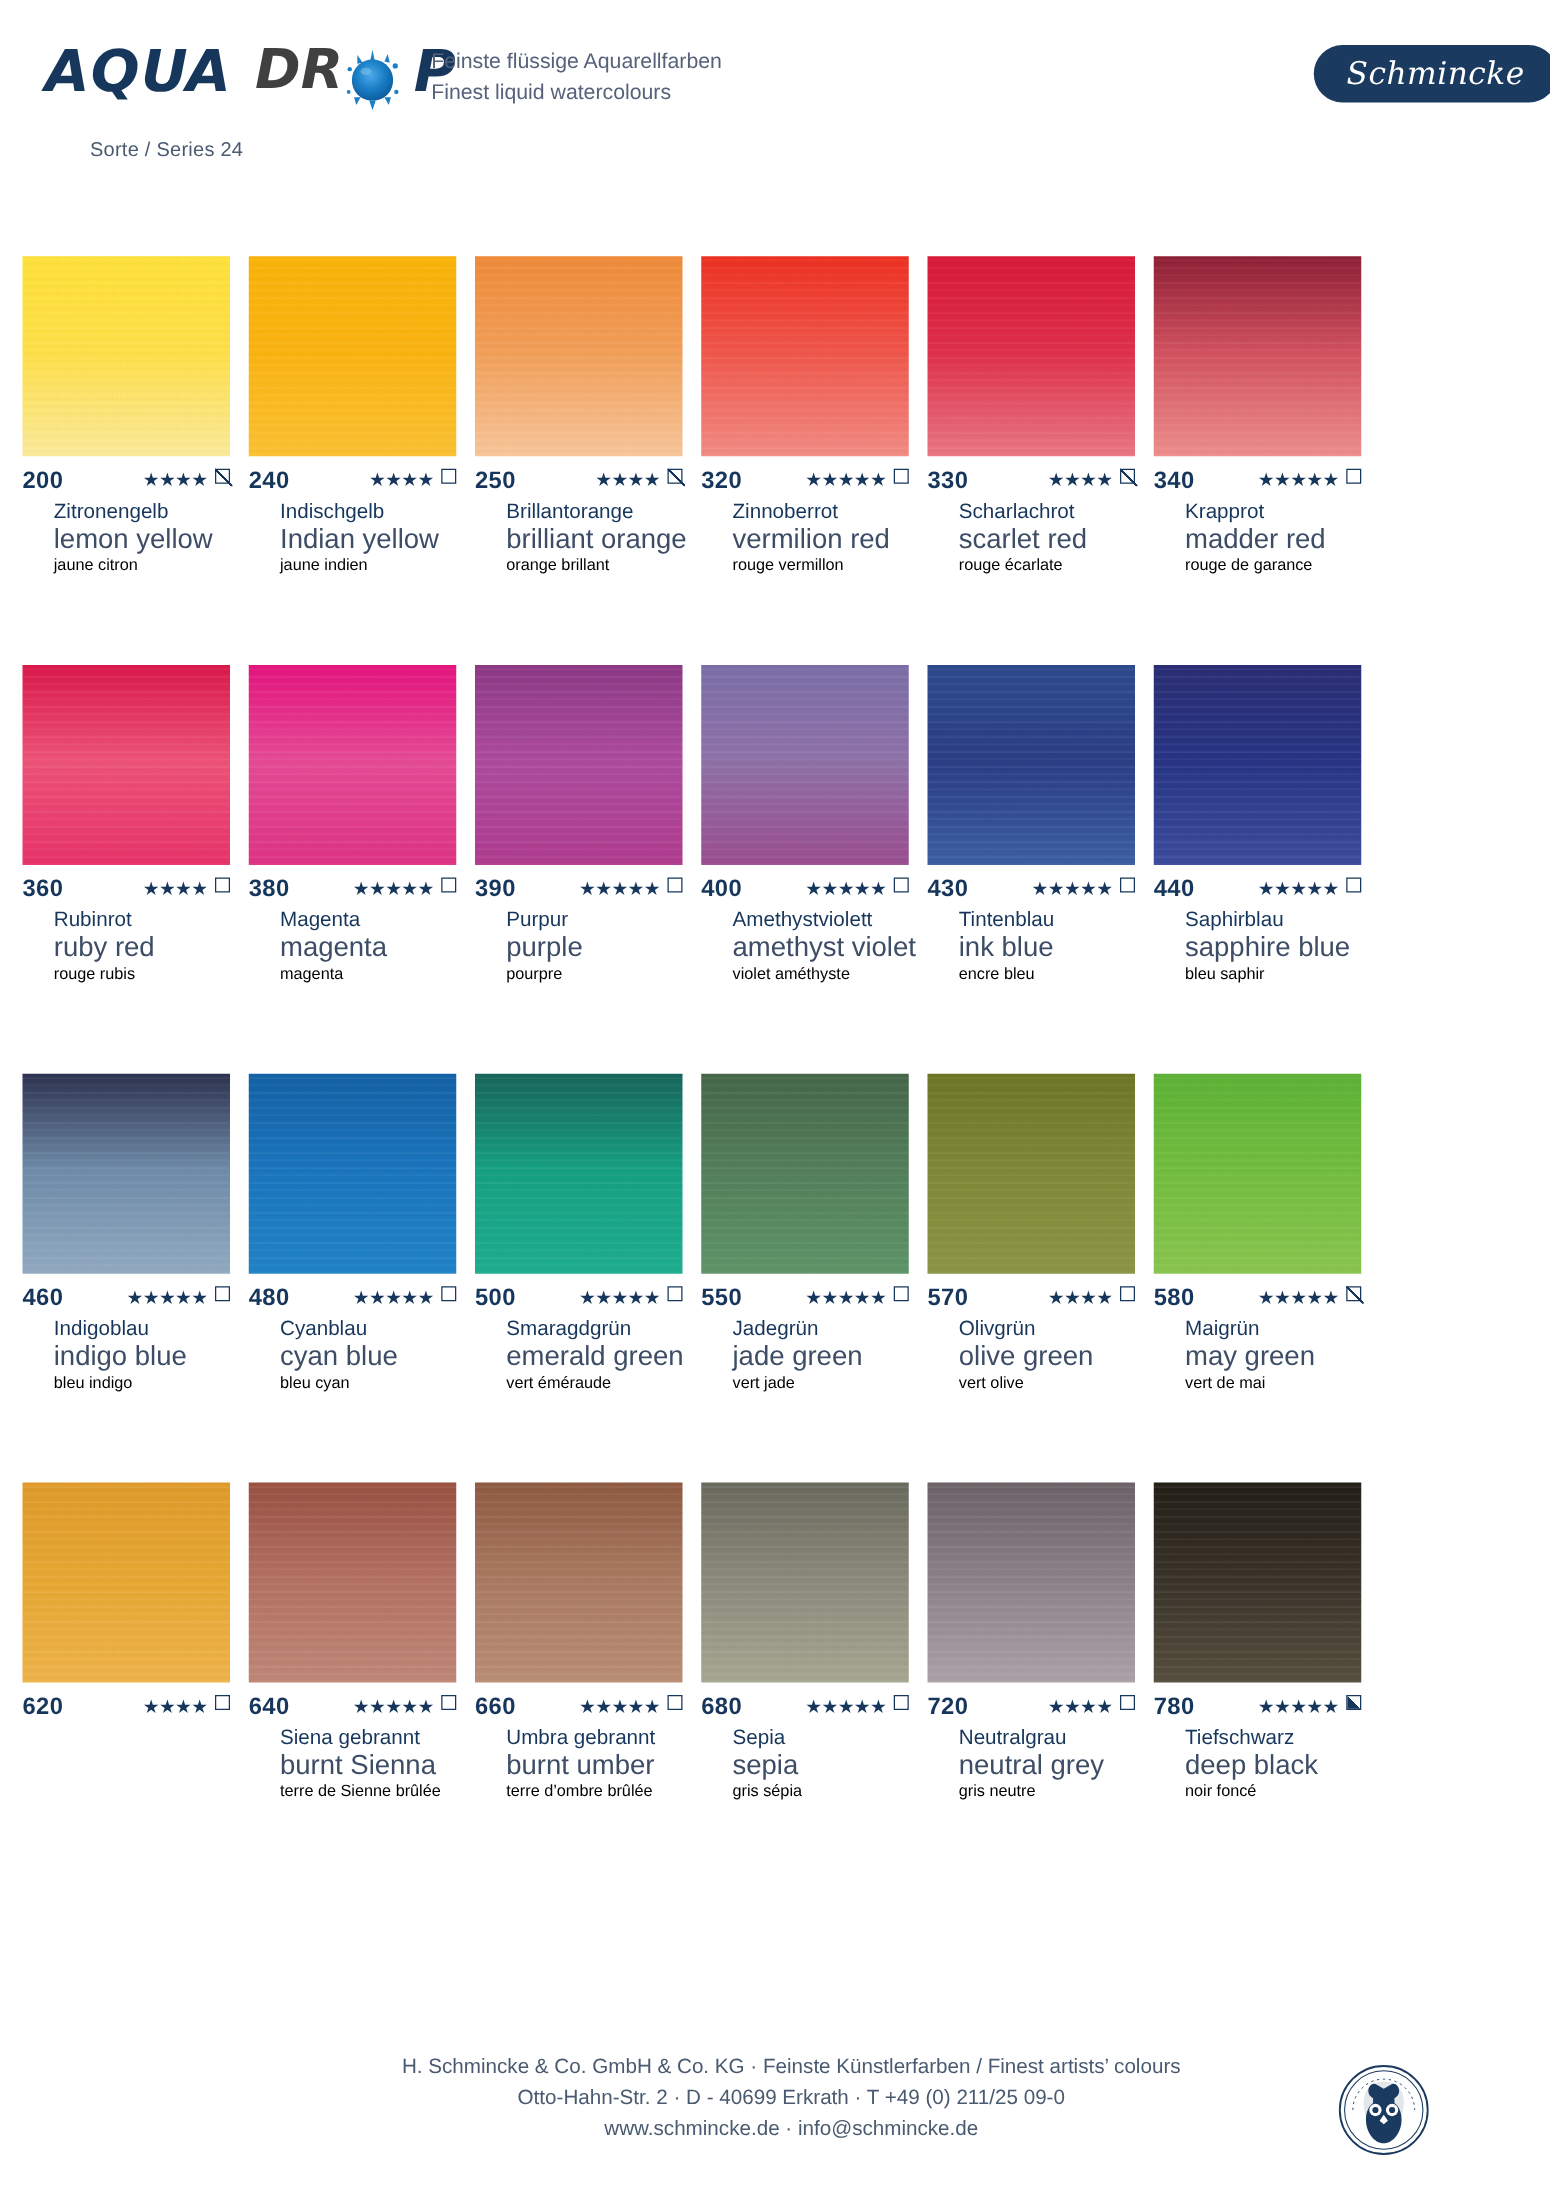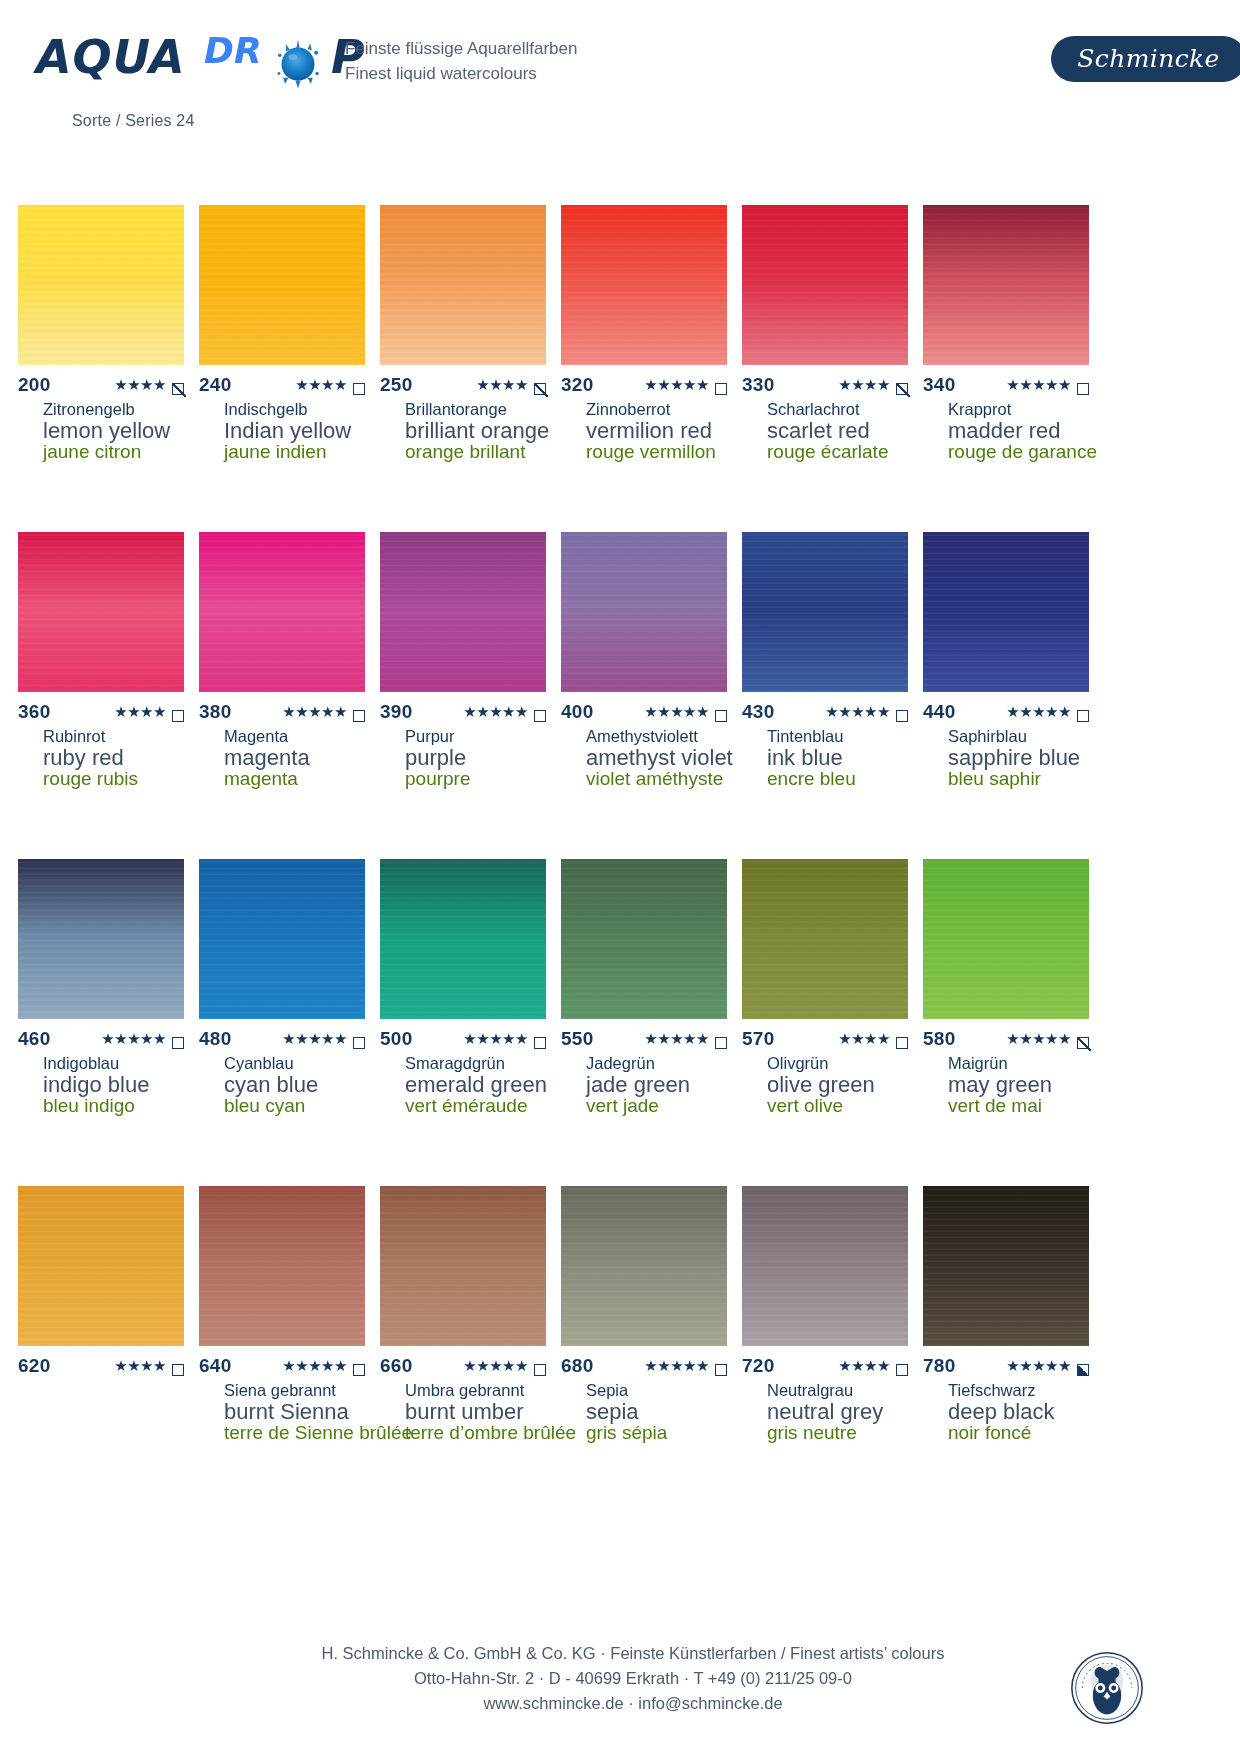--- a/index.html
+++ b/index.html
@@ -20,22 +20,22 @@
   .logo-aqua{
     font-family:"DejaVu Sans", sans-serif;
     font-weight:bold;font-style:italic;
     font-size:46px;letter-spacing:1px;
     color:#17365c;
     position:absolute;left:0;top:6px;
     white-space:nowrap;
   }
   .logo-drop-pre{
     font-family:"DejaVu Sans", sans-serif;
-    font-weight:bold;font-style:italic;font-size:36px;
-    color:#3b82f6;position:absolute;left:168px;top:6px;white-space:nowrap;
+    font-weight:bold;font-style:italic;font-size:44px;
+    color:#404040;position:absolute;left:168px;top:6px;white-space:nowrap;
   }
   .logo-drop-post{
     font-family:"DejaVu Sans", sans-serif;
     font-weight:bold;font-style:italic;font-size:46px;
     color:#17365c;position:absolute;left:295px;top:6px;white-space:nowrap;
   }
   .splat{
     position:absolute;left:236px;top:14px;width:52px;height:52px;
   }
   .series{
@@ -75,21 +75,21 @@
   .swatch .grain{
     position:absolute;inset:0;
     opacity:.30;
     background-image:
       repeating-linear-gradient(0deg, rgba(255,255,255,.22) 0px, rgba(255,255,255,0) 2px, rgba(0,0,0,.05) 4px, rgba(255,255,255,0) 6px),
       repeating-linear-gradient(90deg, rgba(0,0,0,.035) 0px, rgba(255,255,255,0) 3px);
     pointer-events:none;
   }
   .meta{position:absolute;left:0;top:170px;width:166px;}
   .mrow{
-    display:flex;align-items:flex-end;height:20px;white-space:nowrap;
+    display:flex;align-items:flex-start;height:20px;white-space:nowrap;
   }
   .num{
     font-size:19px;font-weight:bold;color:#17365c;letter-spacing:.3px;
     line-height:20px;
   }
   .stars{
     margin-left:auto;display:flex;align-items:center;gap:0px;
     font-size:15px;color:#17365c;line-height:20px;letter-spacing:-0.5px;
   }
   .sym{
@@ -100,21 +100,21 @@
     content:"";position:absolute;left:-1px;top:-1px;width:13.5px;height:13.5px;
     background:linear-gradient(to bottom left, transparent calc(50% - 0.9px), #17365c calc(50% - 0.9px), #17365c calc(50% + 0.9px), transparent calc(50% + 0.9px));
   }
   .sym.half::after{
     content:"";position:absolute;left:0;top:0;right:0;bottom:0;
     background:linear-gradient(to bottom left, transparent 50%, #17365c 50%);
   }
   .names{margin-top:4px;margin-left:25px;}
   .n-de{font-size:16.5px;color:#17365c;line-height:21px;white-space:nowrap;font-weight:400;}
   .n-en{font-size:22px;color:#3d4d66;line-height:21px;white-space:nowrap;font-weight:400;}
-  .n-fr{font-size:19px;color:#4d7c0f;line-height:21px;white-space:nowrap;font-weight:400;}
+  .n-fr{font-size:13px;color:#000000;line-height:21px;white-space:nowrap;font-weight:400;}
 
   
   .footer{
     position:absolute;left:0;bottom:38px;width:1240px;text-align:center;
   }
   .fl{font-size:16.5px;line-height:25px;color:#4a5a70;font-weight:400;padding-left:26px;}
   .owl{
     position:absolute;right:95px;bottom:28px;width:76px;height:76px;
   }
   .divider{

